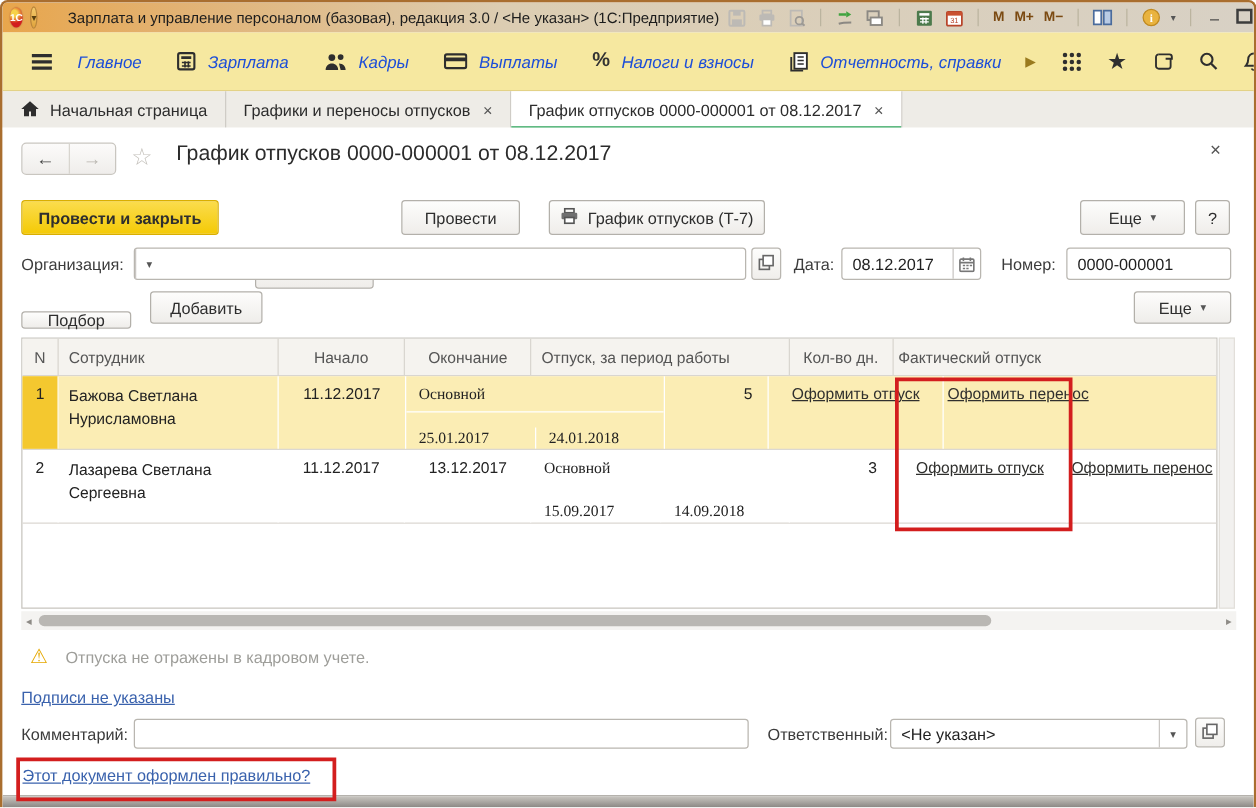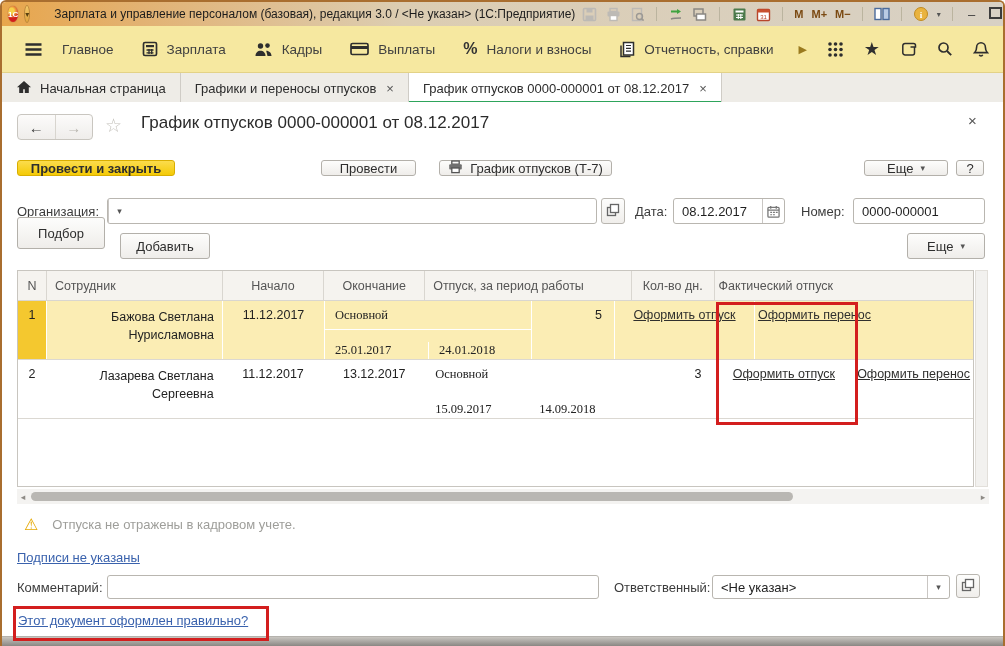--- a/index.html
+++ b/index.html
@@ -14,38 +14,38 @@
   .tb-title{font-size:12px;color:#1c1c1c;white-space:nowrap;margin-left:6px;}
   .tb-right{margin-left:auto;display:flex;align-items:center;gap:8px;}
   .tb-ic{width:16px;height:16px;display:flex;align-items:center;justify-content:center;}
   .mlet{font-size:11px;font-weight:bold;color:#7B4A12;}
   .wctl{font-size:13px;color:#3c3c3c;width:16px;text-align:center;}
   .maxbox{width:9px;height:8px;border:2px solid #3c3c3c;display:inline-block;}
 
   
   .menubar{height:46px;background:#F6E8A0;display:flex;align-items:center;padding:0 14px 0 22px;gap:10px;border-bottom:1px solid #E3D287;}
   .mi{display:flex;align-items:center;gap:9px;padding:0 9px;height:100%;cursor:default;}
-  .mi span.lbl{font-size:13.5px;color:#404040;white-space:nowrap;}
+  .mi span.lbl{font-size:13.5px;color:#1d4ed8;white-space:nowrap;font-style:italic;}
   .micon{display:flex;align-items:center;}
   .menu-right{margin-left:auto;display:flex;align-items:center;gap:20px;}
   .pct{font-size:16px;font-weight:bold;color:#333;}
   .expand{color:#9A7A1E;font-size:11px;}
   .fav{font-size:18px;color:#2f2f2f;line-height:1;}
 
   
   .tabbar{height:30px;background:#EEECE7;display:flex;border-bottom:1px solid #CFCCC6;}
   .tab{display:flex;align-items:center;gap:8px;padding:0 14px;border-right:1px solid #CFCCC6;font-size:13px;color:#2c2c2c;position:relative;white-space:nowrap;}
   .tab.active{background:#fff;}
   .tab.active::after{content:"";position:absolute;left:0;right:0;bottom:-1px;height:3px;background:#2EA45B;}
   .tclose{color:#555;font-size:13px;margin-left:2px;}
 
   
   .content{position:absolute;left:0;top:100px;right:0;bottom:9px;background:#fff;}
   .abs{position:absolute;box-sizing:border-box;}
-  .btn{display:flex;align-items:center;justify-content:center;border:1px solid #B3B0AA;border-radius:3px;background:linear-gradient(#FDFDFC,#EFEDEA);font-size:13px;color:#2e2e2e;height:16px;white-space:nowrap;gap:7px;}
+  .btn{display:flex;align-items:center;justify-content:center;border:1px solid #B3B0AA;border-radius:3px;background:linear-gradient(#FDFDFC,#EFEDEA);font-size:13px;color:#2e2e2e;height:28px;white-space:nowrap;gap:7px;}
   .btn.primary{background:linear-gradient(#FBDC4D,#F4CA06);border-color:#D9AE00;font-weight:bold;}
   .btn .dd{font-size:9px;color:#555;}
   .navgrp{display:flex;border:1px solid #C9C6C0;border-radius:4px;background:linear-gradient(#FCFBFA,#EFEDEB);height:26px;width:76px;}
   .navgrp .half{flex:1;display:flex;align-items:center;justify-content:center;font-size:15px;}
   .navgrp .half:first-child{border-right:1px solid #D8D5CF;color:#444;}
   .navgrp .half:last-child{color:#B9B6B0;}
   .star{font-size:19px;color:#C4C1BB;}
   .doctitle{font-size:17px;color:#2b2b2b;white-space:nowrap;}
   .formclose{font-size:15px;color:#555;}
   .lbl13{font-size:13px;color:#3c3c3c;white-space:nowrap;display:flex;align-items:center;height:26px;}
@@ -57,21 +57,21 @@
   
   .tbl{position:absolute;left:15px;top:168px;width:957px;height:217px;border:1px solid #C8C5BF;background:#fff;box-sizing:border-box;}
   .trow{display:flex;width:100%;box-sizing:border-box;}
   .thead{height:30px;background:#F5F3EF;border-bottom:1px solid #D9D6D0;}
   .hc{display:flex;align-items:center;padding:0 8px;color:#555;font-size:12.5px;border-right:1px solid #D9D6D0;box-sizing:border-box;white-space:nowrap;overflow:hidden;}
   .brow{height:59px;border-bottom:1px solid #DBD8D2;}
   .bc{border-right:1px solid #fff;box-sizing:border-box;font-size:12.5px;color:#222;overflow:hidden;}
   .sel{background:#FBEDB4;}
   .ncell{display:flex;justify-content:center;padding-top:7px;}
   .sel .ncell{background:#F4C82F;}
-  .namecell{padding:7px 8px 0 8px;line-height:1.45;text-align:right;}
+  .namecell{padding:7px 8px 0 8px;line-height:1.45;}
   .datecell{display:flex;justify-content:center;padding-top:7px;}
   .vaccell{display:flex;flex-direction:column;font-family:Liberation Serif, serif;}
   .vac-top{height:29px;border-bottom:1px solid #fff;display:flex;align-items:center;padding:0 10px;box-sizing:border-box;}
   .vac-bot{flex:1;display:flex;}
   .vac-bot span{display:flex;align-items:center;padding:0 10px;box-sizing:border-box;margin-top:12px;}
   .vac-bot span:first-child{width:104px;border-right:1px solid #fff;}
   .dayscell{display:flex;justify-content:flex-end;padding:7px 12px 0 0;}
   .linkcell{display:flex;justify-content:center;padding-top:7px;}
   .tlink{color:#30302e;text-decoration:underline;font-size:12.5px;white-space:nowrap;}
   .vscroll{position:absolute;left:973px;top:168px;width:13px;height:217px;background:#F2F1EF;border:1px solid #E2DFDA;box-sizing:border-box;}
@@ -343,21 +343,21 @@
             <path d="M1 5.5h12M4 1v3M10 1v3" stroke="#777" stroke-width="1.4"></path>
             <path d="M3.5 8h2M6.5 8h2M9.5 8h2M3.5 10.5h2M6.5 10.5h2" stroke="#777" stroke-width="1.2"></path>
           </svg>
         </span>
     </div>
     <div class="abs lbl13" style="left:799px;top:96px;">Номер:</div>
     <div class="abs input" style="left:851px;top:96px;width:132px;">
       <span class="val">0000-000001</span>
     </div>
 
-    <div class="abs btn" style="left:15px;top:115px;width:88px;height:32px;">
+    <div class="abs btn" style="left:15px;top:147px;width:88px;height:14px;">
         <span>Подбор</span>
       </div>
     <div class="abs btn" style="left:118px;top:131px;width:90px;height:26px;">
         <span>Добавить</span>
       </div>
     <div class="abs btn" style="left:905px;top:131px;width:78px;height:26px;">
         <span>Еще</span>
         <span class="dd">▾</span>
       </div>
 

